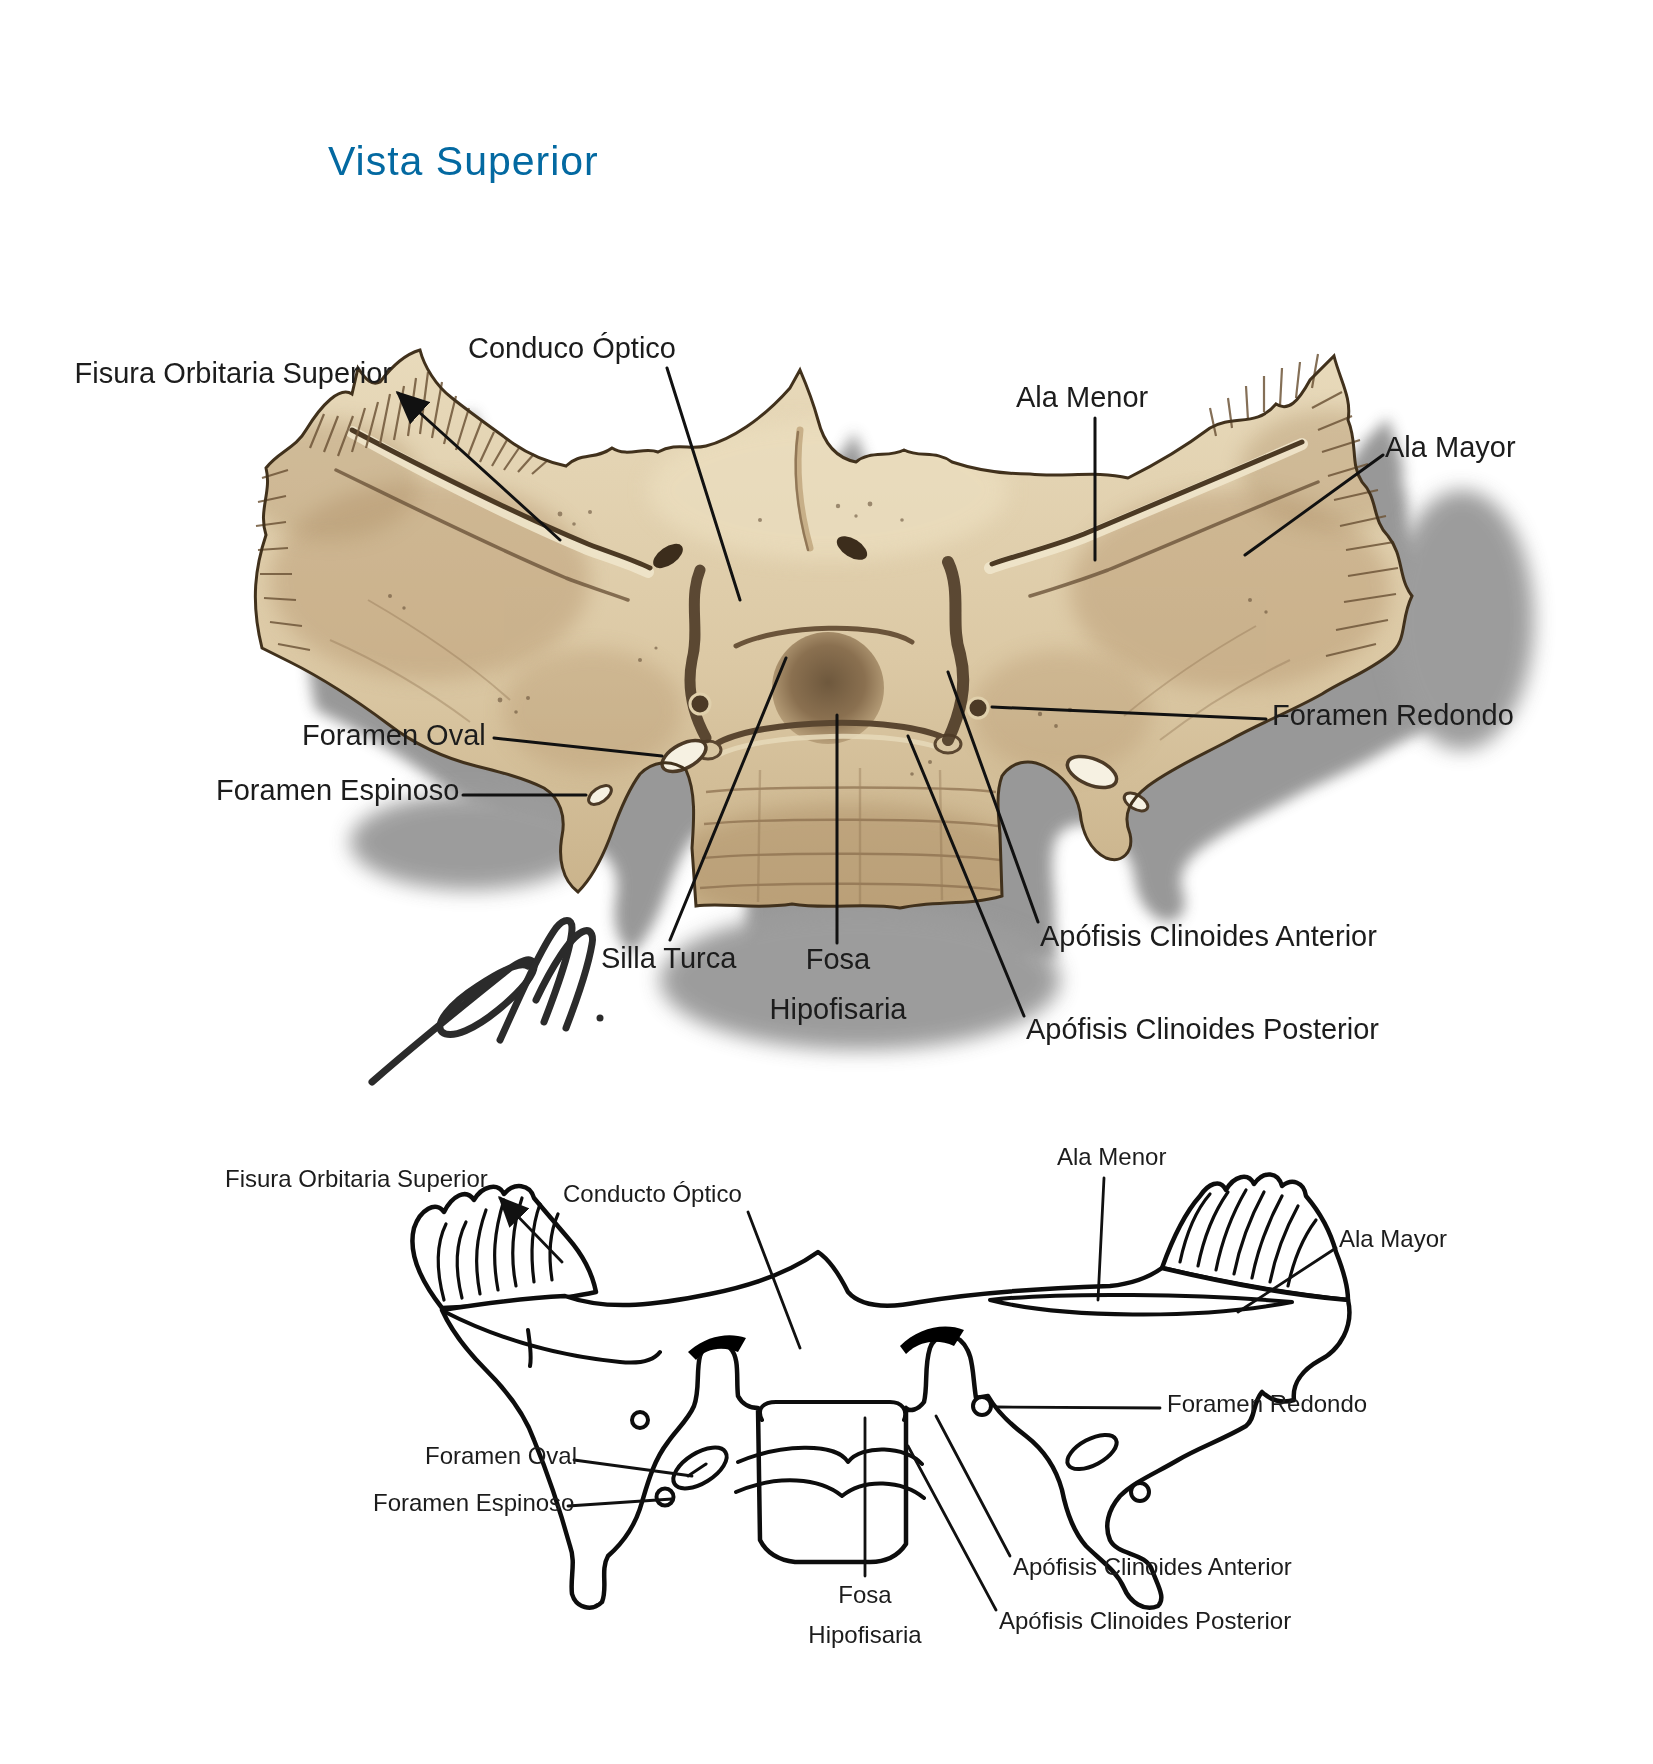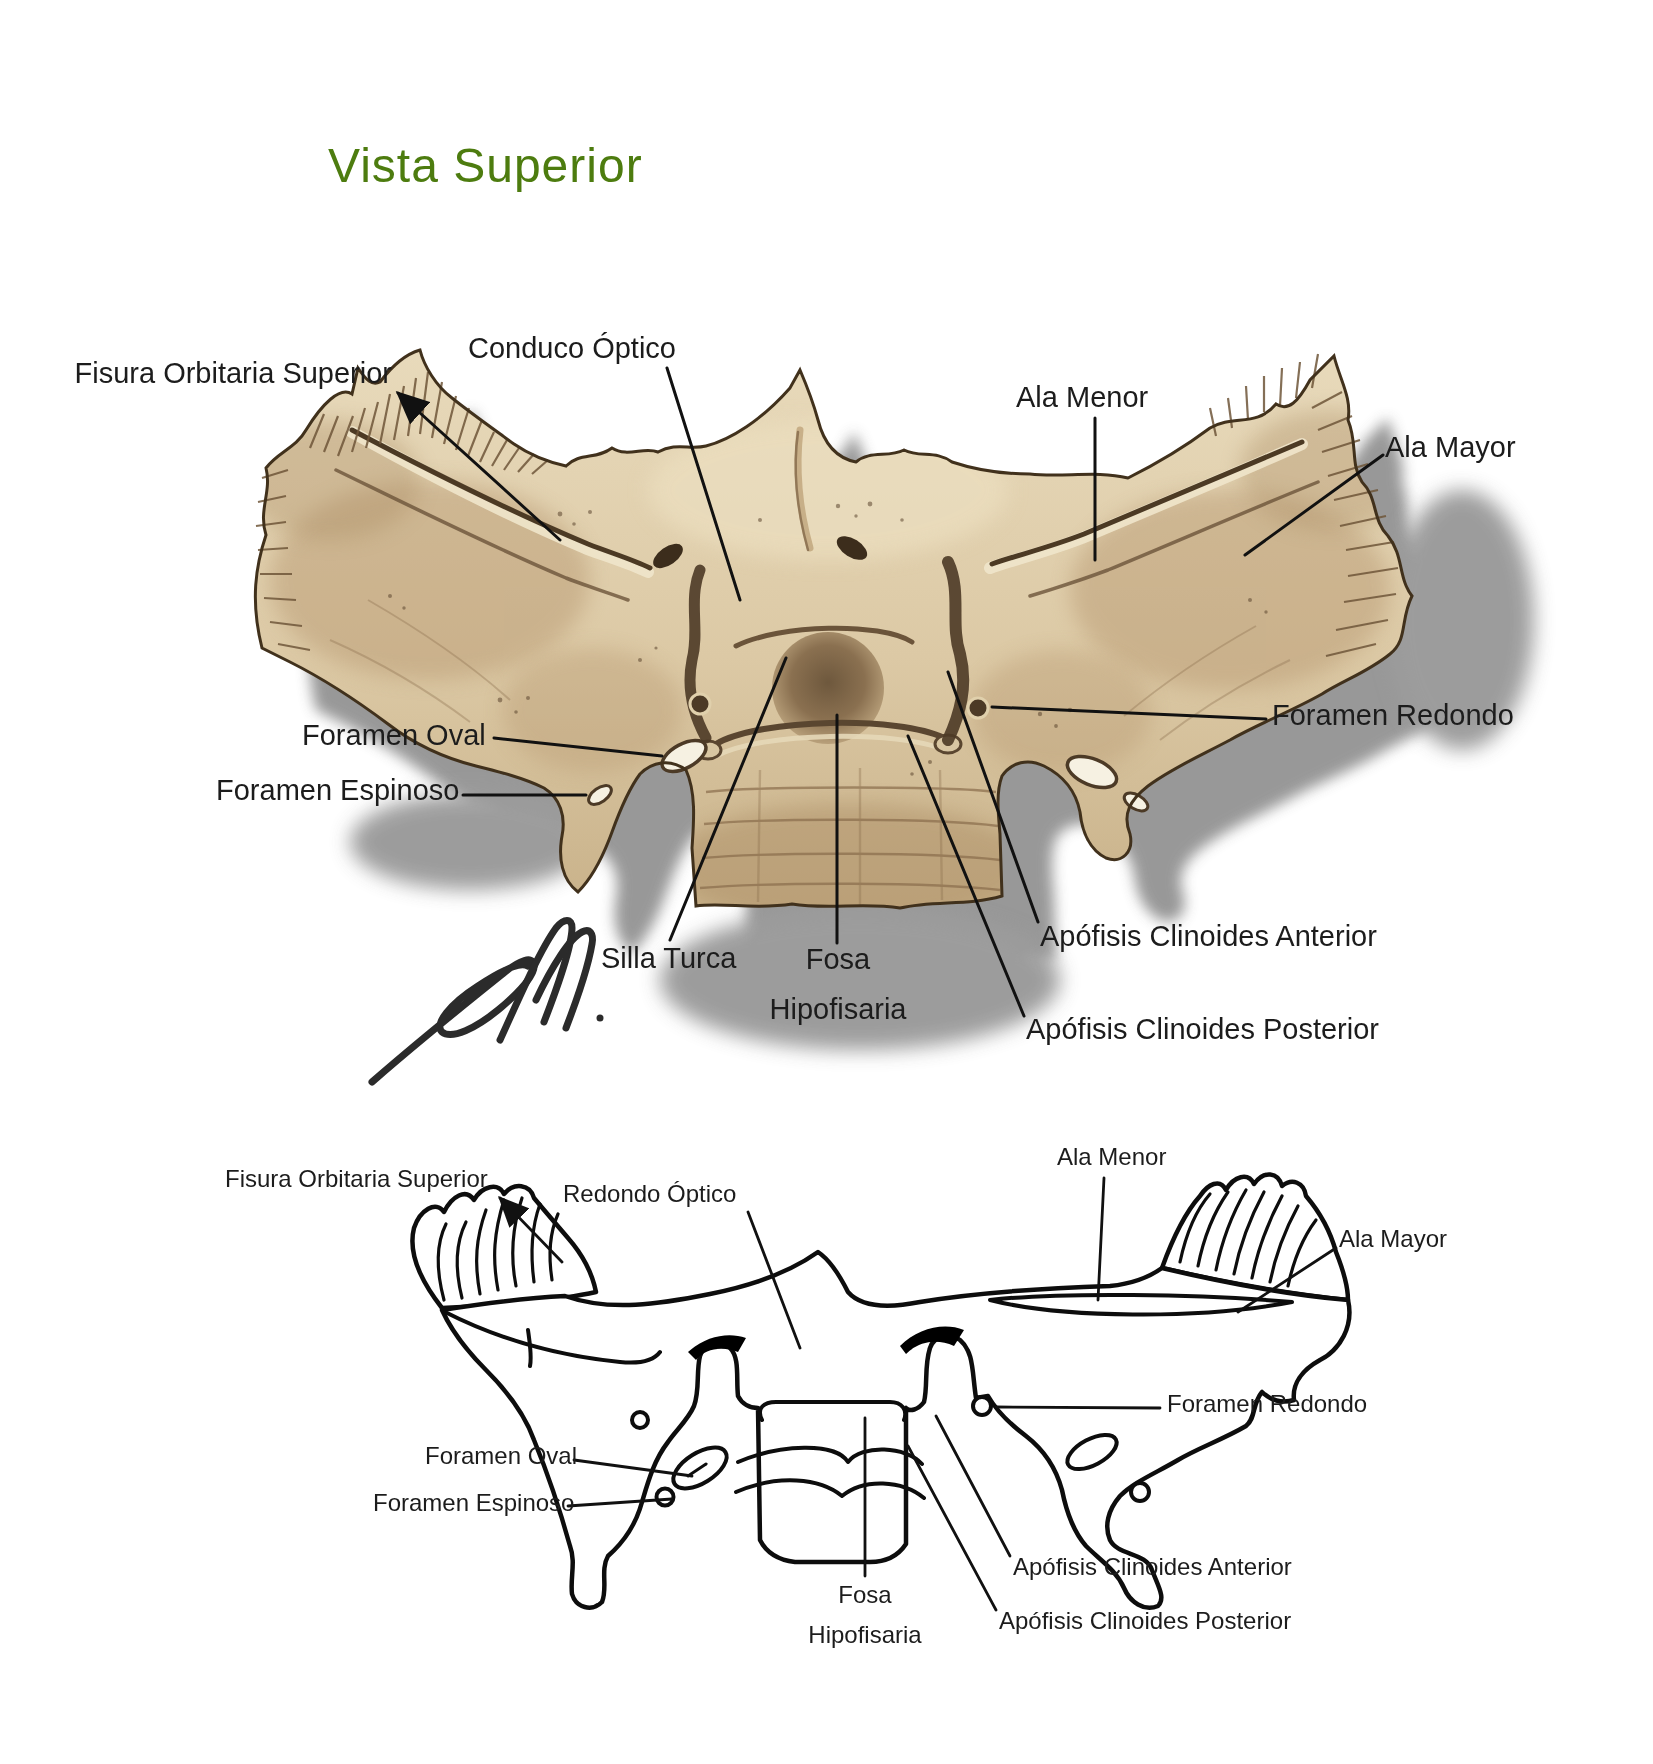--- a/index.html
+++ b/index.html
@@ -1,21 +1,21 @@
 <!DOCTYPE html>
 <html><head>
 <meta charset="utf-8">
 <style>
   html,body{margin:0;padding:0;background:#ffffff;}
   body{width:1653px;height:1764px;position:relative;overflow:hidden;
        font-family:"Liberation Sans",sans-serif;color:#1c1c1c;}
   .stage{position:absolute;inset:0;}
   svg.art{position:absolute;left:0;top:0;}
-  .title{position:absolute;left:328px;top:138px;font-size:48px;font-weight:400;
-         color:#4d7c0f;letter-spacing:1px;white-space:nowrap;}
+  .title{position:absolute;left:328px;top:138px;font-size:41px;font-weight:400;
+         color:#0369a1;letter-spacing:1px;white-space:nowrap;}
   .label{position:absolute;font-size:29px;color:#1c1c1c;white-space:nowrap;line-height:1.1;}
   .label.small{font-size:24px;}
   .label.right{text-align:right;}
   .label.center{text-align:center;white-space:normal;}
 </style>
 </head>
 <body>
 
 <div class="stage">
 
@@ -311,21 +311,21 @@
 <div class="label" style="left:216px;top:775px;">Foramen Espinoso</div>
 <div class="label" style="left:601px;top:943px;">Silla Turca</div>
 <div class="label center" style="left:758px;top:944px;width:160px;">
   <div>Fosa</div>
   <div style="margin-top:18px;">Hipofisaria</div>
 </div>
 <div class="label" style="left:1040px;top:921px;">Apófisis Clinoides Anterior</div>
 <div class="label" style="left:1026px;top:1014px;">Apófisis Clinoides Posterior</div>
 
 <div class="label small" style="left:225px;top:1166px;">Fisura Orbitaria Superior</div>
-<div class="label small" style="left:563px;top:1181px;">Redondo Óptico</div>
+<div class="label small" style="left:563px;top:1181px;">Conducto Óptico</div>
 <div class="label small" style="left:1057px;top:1144px;">Ala Menor</div>
 <div class="label small" style="left:1339px;top:1226px;">Ala Mayor</div>
 <div class="label small" style="left:1167px;top:1391px;">Foramen Redondo</div>
 <div class="label small" style="left:425px;top:1443px;">Foramen Oval</div>
 <div class="label small" style="left:373px;top:1490px;">Foramen Espinoso</div>
 <div class="label small center" style="left:795px;top:1582px;width:140px;">
   <div>Fosa</div>
   <div style="margin-top:14px;">Hipofisaria</div>
 </div>
 <div class="label small" style="left:1013px;top:1554px;">Apófisis Clinoides Anterior</div>

